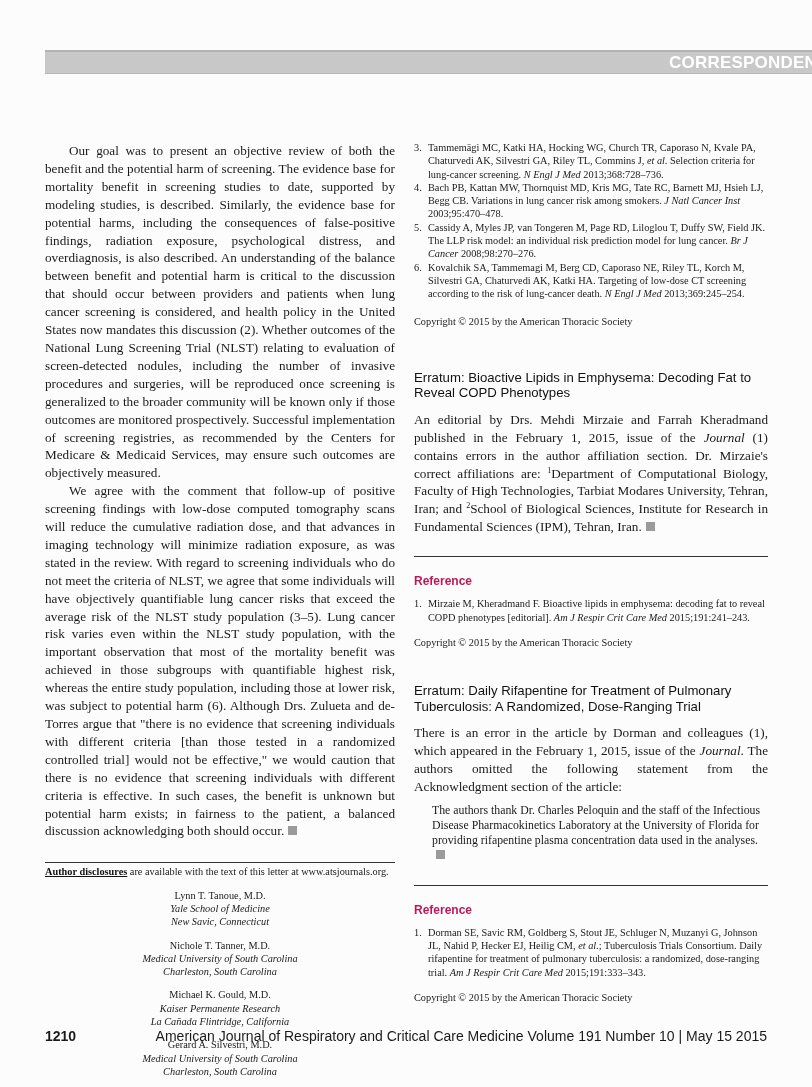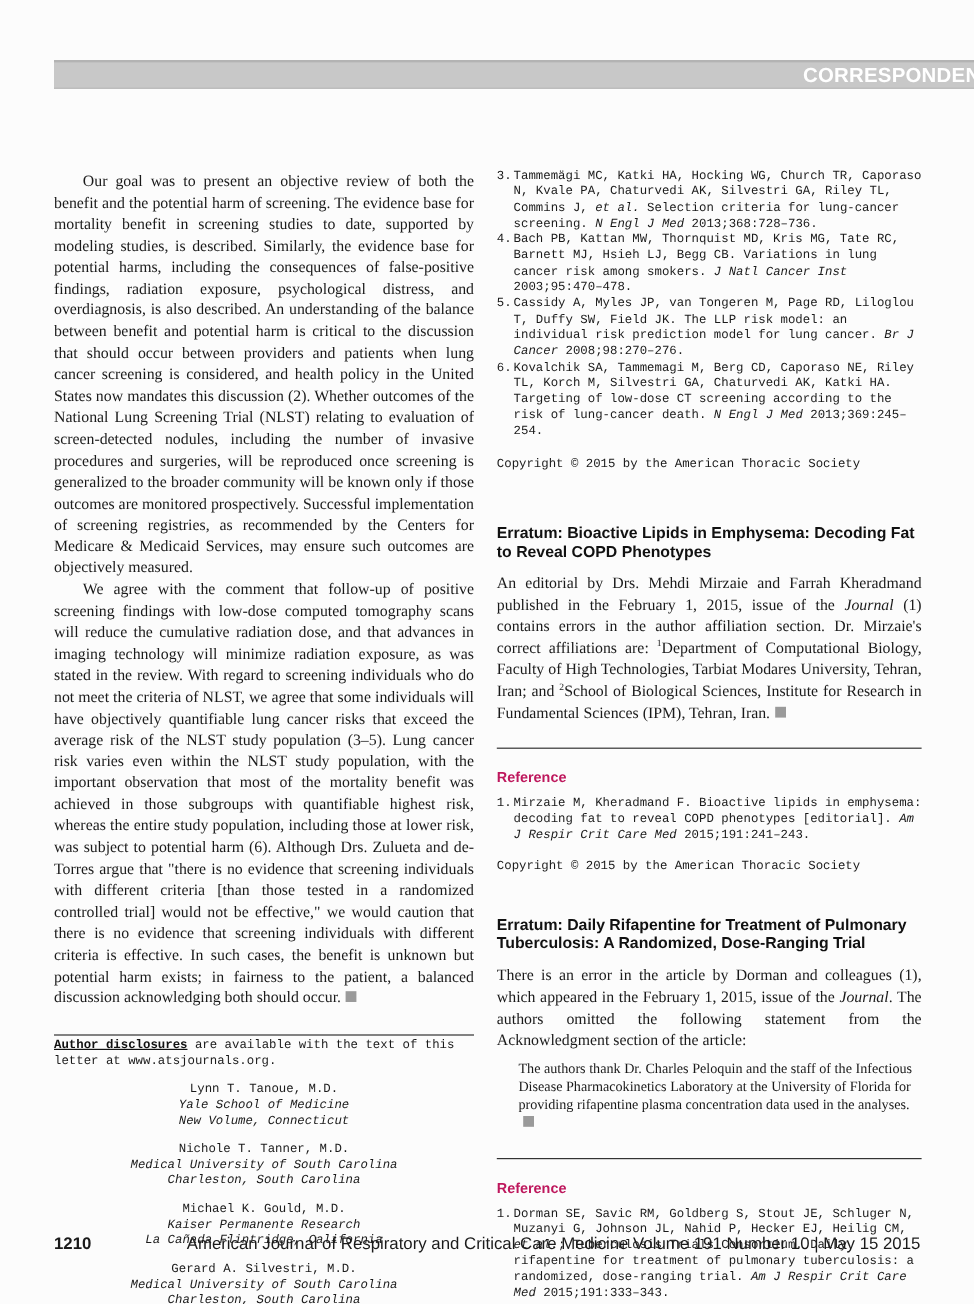--- a/index.html
+++ b/index.html
@@ -4,24 +4,24 @@
 <style>
   html, body { margin:0; padding:0; }
   body { width:812px; height:1087px; background:#fcfcfc; position:relative; overflow:hidden; color:#1a1a1a; }
   .banner { position:absolute; left:45px; top:50px; width:798px; height:24px; background:#c8c8c8; border-top:2px solid #b3b3b3; border-bottom:1px solid #b8b8b8; box-sizing:border-box; }
   .banner-label { position:absolute; right:2px; top:1px; font-family:"Liberation Sans", sans-serif; font-weight:bold; font-size:17px; color:#ffffff; letter-spacing:0.2px; }
   .col { position:absolute; top:98px;margin-top:44px; }
   .left { left:45px; width:350px; }
   .right { left:414px; width:354px; }
   .serif { font-family:"Liberation Serif", serif; font-size:13.2px; line-height:17.9px; text-align:justify; }
   .serif p { margin:0; text-indent:24px; }
-  .sans { font-family:Liberation Mono, monospace; font-size:10.3px; line-height:13.3px; }
+  .sans { font-family:Liberation Serif, serif; font-size:10.3px; line-height:13.3px; }
   .endmark { display:inline-block; width:9px; height:9px; background:#9a9a9a; margin-left:4px; vertical-align:0px; }
   .rule { border-top:1.3px solid #333; }
-  .heading { font-family:"Liberation Sans", sans-serif; font-weight:bold; font-size:13.2px; line-height:15.5px; color:#111; }
+  .heading { font-family:"Liberation Sans", sans-serif; font-weight:normal; font-size:13.2px; line-height:15.5px; color:#111; }
   .subhead { font-family:"Liberation Sans", sans-serif; font-weight:bold; font-size:12px; color:#be185d; }
   .refs { margin:0; padding:0; list-style:none; }
   .refs li { padding-left:14px; text-indent:-14px; }
   .refs li .n { display:inline-block; width:14px; text-indent:0; }
   .authors .a { margin-bottom:10px; }
   .i { font-style:italic; }
   .quote { font-family:"Liberation Serif", serif; font-size:11.8px; line-height:15px; padding-left:18px; padding-right:6px; }
   .footer { position:absolute; top:1028px; left:45px; width:722px; font-family:"Liberation Sans", sans-serif; font-size:14px; }
   .footer .pg { font-weight:bold; position:absolute; left:0; }
   .footer .jn { position:absolute; right:0; }
@@ -42,21 +42,21 @@
 
   <div class="rule" style="margin-top:22px;"></div>
   <div class="sans" style="margin-top:2px;">
     <a style="font-weight:bold;color:#111;text-decoration:underline;">Author disclosures</a><span> are available with the text of this letter at www.atsjournals.org.</span>
   </div>
 
   <div class="sans authors" style="margin-top:10px;text-align:center;">
     <div class="a">
       <div>Lynn T. Tanoue, M.D.</div>
       <div class="i">Yale School of Medicine</div>
-      <div class="i">New Volume, Connecticut</div>
+      <div class="i">New Savic, Connecticut</div>
     </div>
     <div class="a">
       <div>Nichole T. Tanner, M.D.</div>
       <div class="i">Medical University of South Carolina</div>
       <div class="i">Charleston, South Carolina</div>
     </div>
     <div class="a">
       <div>Michael K. Gould, M.D.</div>
       <div class="i">Kaiser Permanente Research</div>
       <div class="i">La Cañada Flintridge, California</div>

